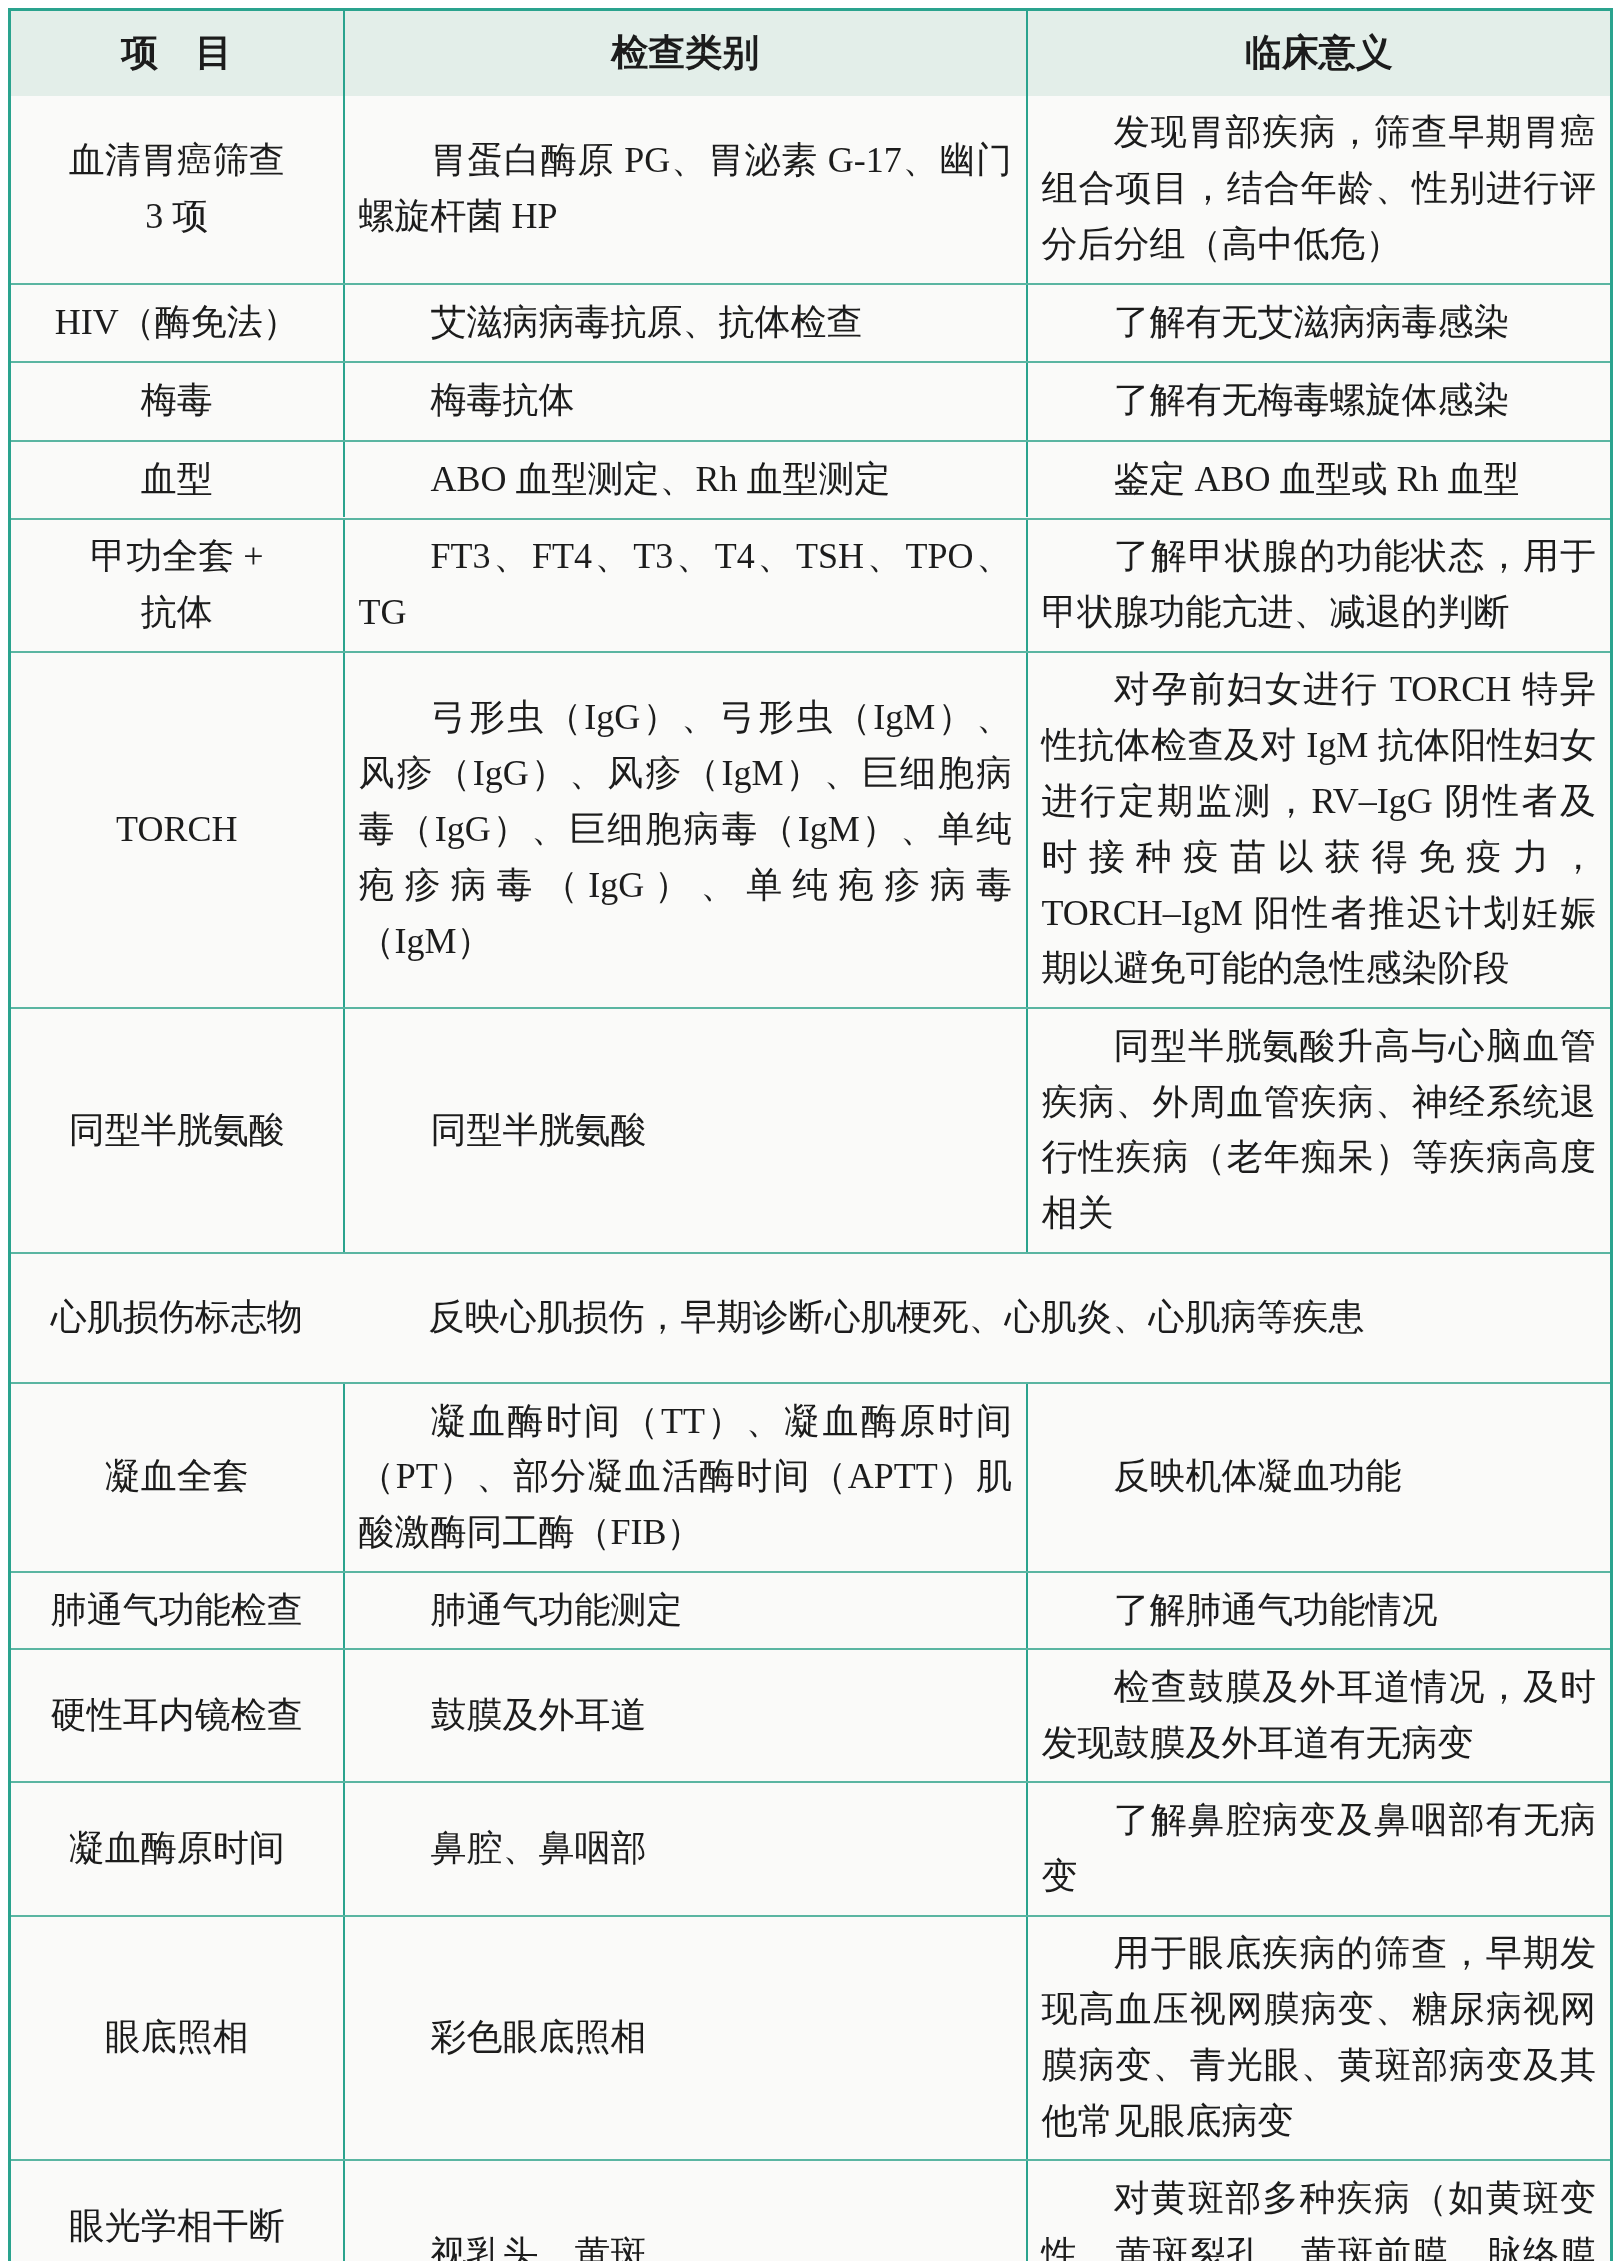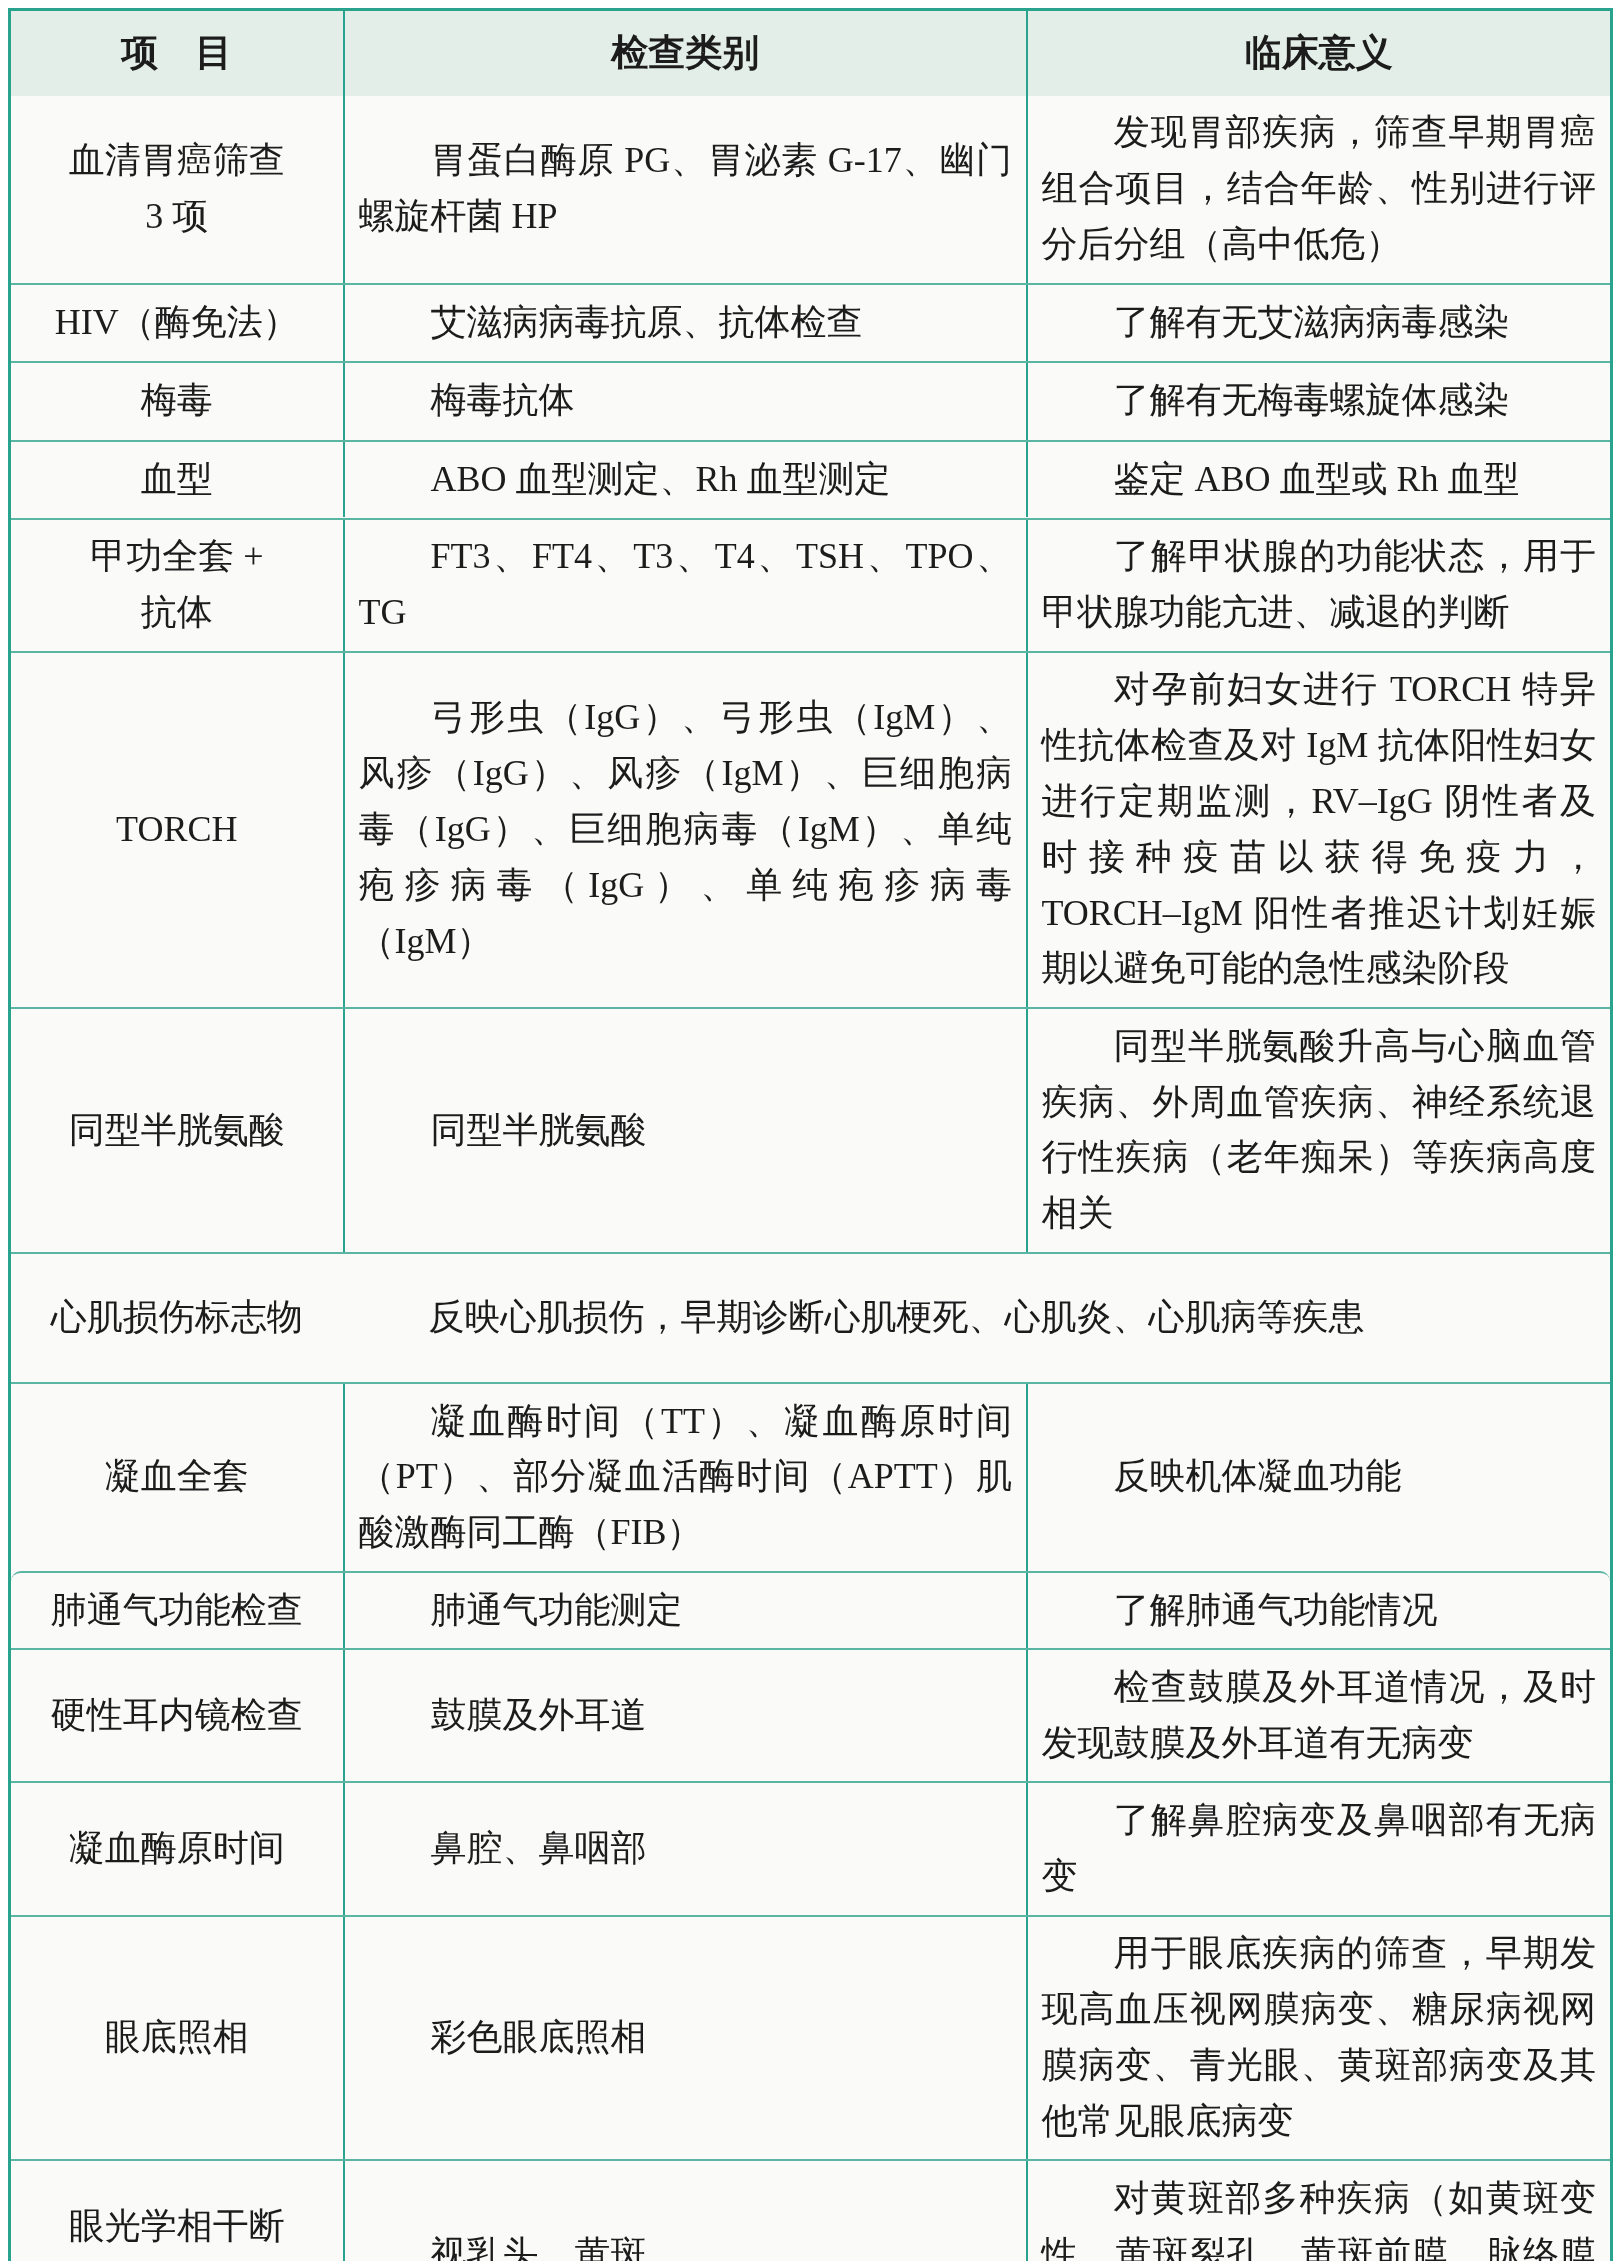--- a/index.html
+++ b/index.html
@@ -170,21 +170,21 @@
   <div class="trow" style="min-height: 177px;">
     <div class="cell c1">凝血全套</div>
     <div class="cell c2">
           <p>凝血酶时间（TT）、凝血酶原时间（PT）、部分凝血活酶时间（APTT）肌酸激酶同工酶（FIB）</p>
         </div>
     <div class="cell c3">
           <p>反映机体凝血功能</p>
         </div>
   </div>
 
-  <div class="trow" style="min-height: 74px; border-radius: 10px;">
+  <div class="trow" style="min-height: 74px;">
     <div class="cell c1">肺通气功能检查</div>
     <div class="cell c2">
           <p>肺通气功能测定</p>
         </div>
     <div class="cell c3">
           <p>了解肺通气功能情况</p>
         </div>
   </div>
 
   <div class="trow" style="min-height: 126px; justify-content: flex-end;">

